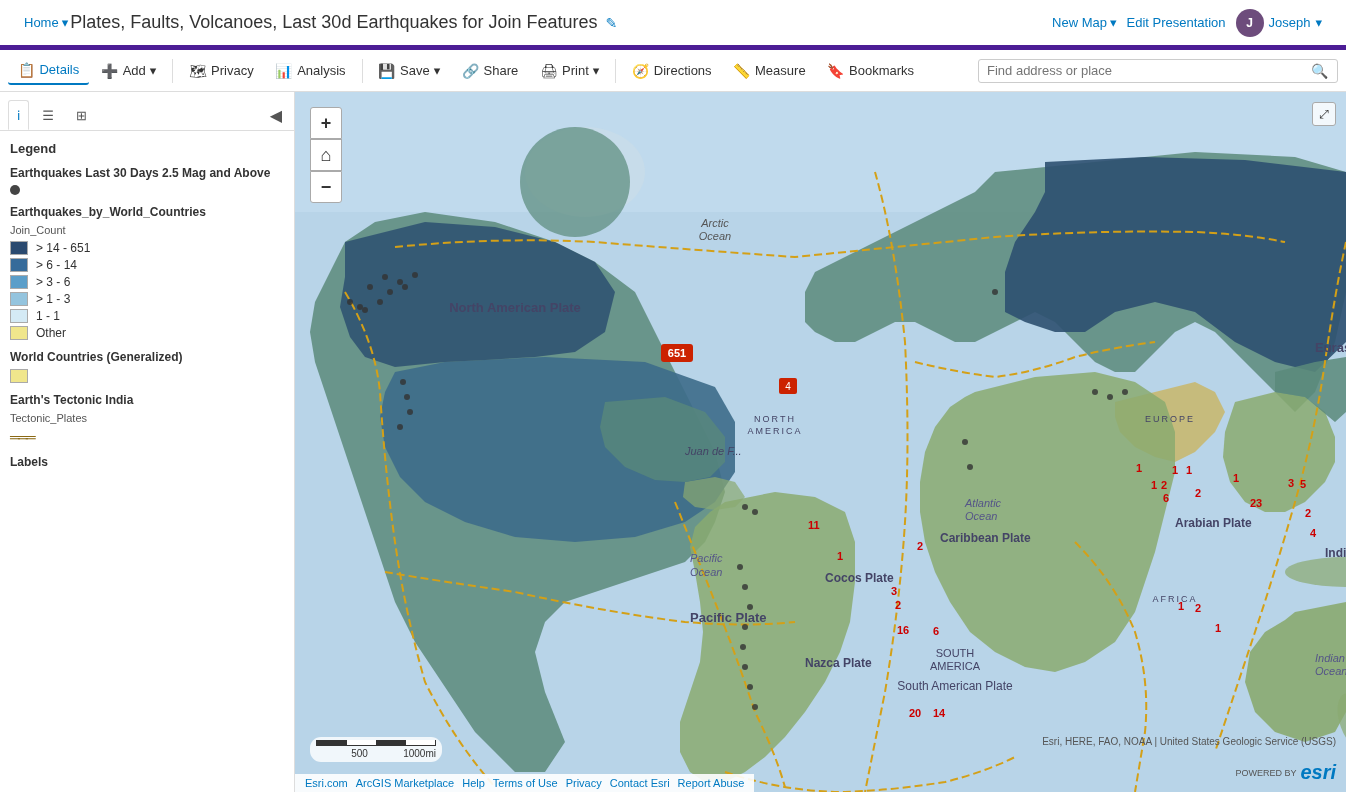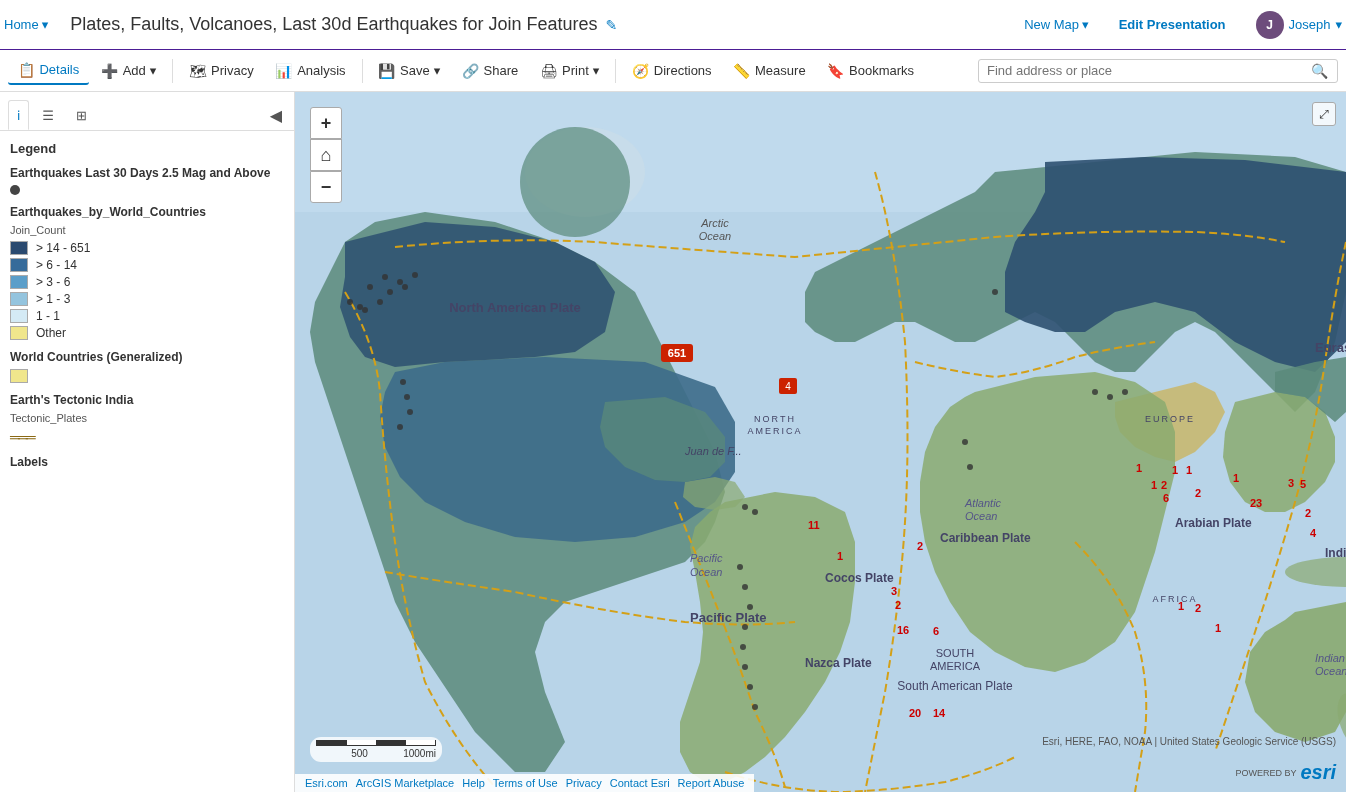--- a/index.html
+++ b/index.html
@@ -4,23 +4,23 @@
   <style>
     * { box-sizing: border-box; margin: 0; padding: 0; }
     body { font-family: Arial, sans-serif; font-size: 13px; background: #fff; width: 1346px; height: 792px; overflow: hidden; }
 
     
     #top-bar {
       display: flex;
       align-items: center;
       height: 50px;
       background: #fff;
-      border-bottom: 1px solid #4c1d95;
-      padding: 0 4px;
-      gap: 22px;
+      border-bottom: 5px solid #4c1d95;
+      padding: 0 24px;
+      gap: 2px;
     }
     #home-btn {
       color: #0079c1;
       font-size: 13px;
       cursor: pointer;
       display: flex;
       align-items: center;
       gap: 3px;
     }
     #map-title {
@@ -43,21 +43,20 @@
       cursor: pointer;
       display: flex;
       align-items: center;
       gap: 3px;
     }
     #edit-presentation-btn {
       color: #0079c1;
       font-size: 13px;
       cursor: pointer;
       padding: 5px 8px;
-      font-weight: bold;
     }
     #user-menu {
       display: flex;
       align-items: center;
       gap: 5px;
       color: #0079c1;
       cursor: pointer;
       font-size: 13px;
     }
     #user-avatar {

